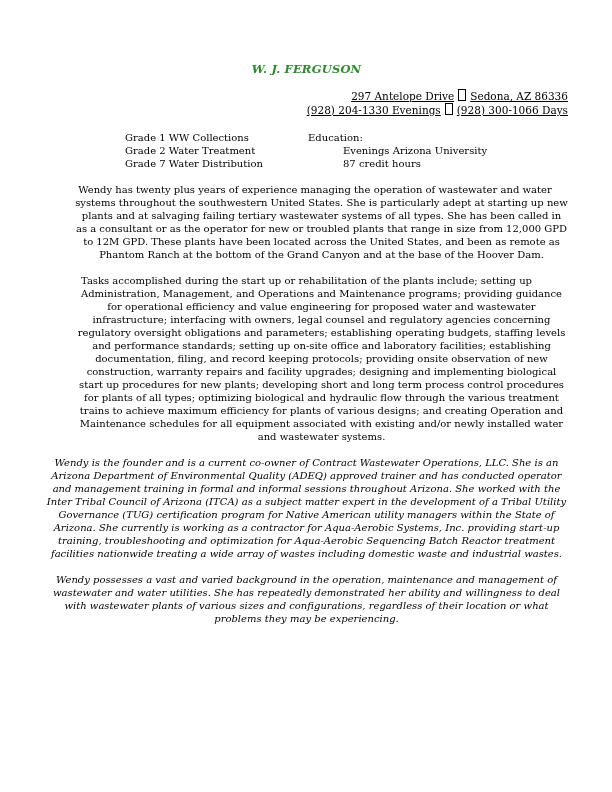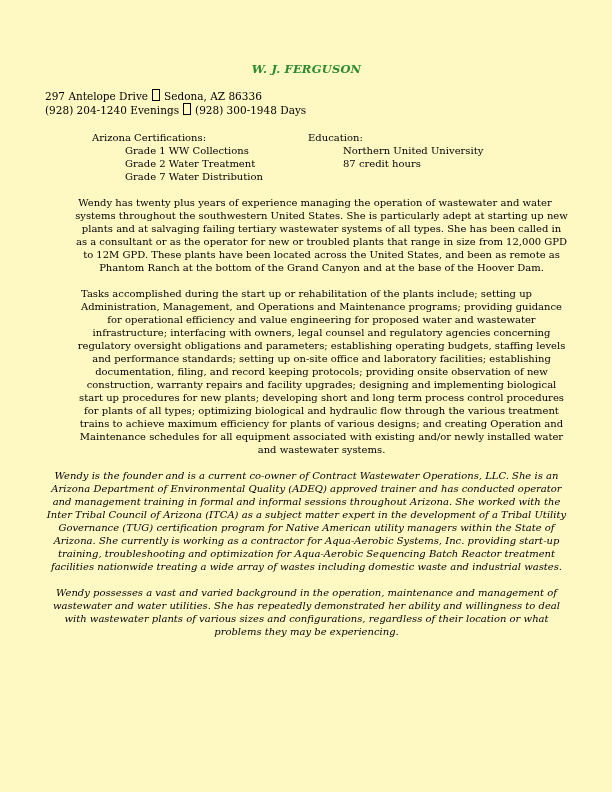--- a/index.html
+++ b/index.html
@@ -5,41 +5,42 @@
   html, body {
     margin: 0;
     padding: 0;
     background: #888;
   }
   .page {
     position: relative;
     width: 612px;
     height: 792px;
     margin: 0 auto;
-    background: #fef9c3;
+    background: #ffffff;
     font-family: "DejaVu Serif", "Liberation Serif", serif;
     color: #000000;
     overflow: hidden;
     box-sizing: border-box;
     padding: 62px 44px 40px 45px;
   }
   .doc-title {
     text-align: center;
     font-style: italic;
     font-weight: bold;
     font-size: 11.5px;
     letter-spacing: 0.2px;
     color: #2e8b2e;
     margin: 0 0 13px 0;
   }
   .contact-block {
-    text-align: left;
+    text-align: right;
     font-size: 10.5px;
     line-height: 13px;
     margin: 0 0 14px 0;
+    text-decoration: underline;
   }
   .glyph-box {
     display: inline-block;
     width: 6px;
     height: 10px;
     border: 1px solid #000;
     margin: 0 4px;
     vertical-align: -1px;
   }
   .credentials {
@@ -77,37 +78,36 @@
 
 <div class="page">
 
   <h1 class="doc-title">W. J. FERGUSON</h1>
 
   <div class="contact-block">
     <div>
       <span>297 Antelope Drive</span><span class="glyph-box"></span><span>Sedona, AZ  86336</span>
     </div>
     <div>
-      <span>(928) 204-1240 Evenings</span><span class="glyph-box"></span><span>(928) 300-1948 Days</span>
+      <span>(928) 204-1330 Evenings</span><span class="glyph-box"></span><span>(928) 300-1066 Days</span>
     </div>
   </div>
 
   <div class="credentials">
     <div class="cred-col-certs">
-      <p class="cred-label">Arizona Certifications:</p>
       <ul class="cred-items">
         <li>Grade 1 WW Collections</li>
         <li>Grade 2 Water Treatment</li>
         <li>Grade 7 Water Distribution</li>
       </ul>
     </div>
     <div class="cred-col-edu">
       <p class="cred-label">Education:</p>
       <ul class="cred-items">
-        <li>Northern United University</li>
+        <li>Evenings Arizona University</li>
         <li>87 credit hours</li>
       </ul>
     </div>
   </div>
 
   <p class="body-para para-hang-small">Wendy has twenty plus years of experience managing the operation of wastewater and water systems throughout the southwestern United States.  She is particularly adept at starting up new plants and at salvaging failing tertiary wastewater systems of all types. She has been called in as a consultant or as the operator for new or troubled plants that range in size from 12,000 GPD to 12M GPD. These plants have been located across the United States, and been as remote as Phantom Ranch at the bottom of the Grand Canyon and at the base of the Hoover Dam.</p>
 
   <p class="body-para para-hang-full">Tasks accomplished during the start up or rehabilitation of the plants include; setting up Administration, Management, and Operations and Maintenance programs; providing guidance for operational efficiency and value engineering for proposed water and wastewater infrastructure; interfacing with owners, legal counsel and regulatory agencies concerning regulatory oversight obligations and parameters; establishing operating budgets, staffing levels and performance standards; setting up on-site office and laboratory facilities; establishing documentation, filing, and record keeping protocols;  providing onsite observation of new construction, warranty repairs and facility upgrades; designing and implementing biological start up procedures for new plants; developing short and long term process control procedures for plants of all types; optimizing biological and hydraulic flow through the various treatment trains to achieve maximum efficiency for plants of various designs;  and creating Operation and Maintenance schedules for all equipment associated with existing and/or newly installed water and wastewater systems.</p>
 
   <p class="body-para para-flush">Wendy is the founder and is a current co-owner of Contract Wastewater Operations, LLC. She is an Arizona Department of Environmental Quality (ADEQ) approved trainer and has conducted operator and management training in formal and informal sessions throughout Arizona. She worked with the Inter Tribal Council of Arizona (ITCA) as a subject matter expert in the development of a Tribal Utility Governance (TUG) certification program for Native American utility managers within the State of Arizona. She currently is working as a contractor for Aqua-Aerobic Systems, Inc. providing start-up training, troubleshooting and optimization for Aqua-Aerobic Sequencing Batch Reactor treatment facilities nationwide treating a wide array of wastes including domestic waste and industrial wastes.</p>

